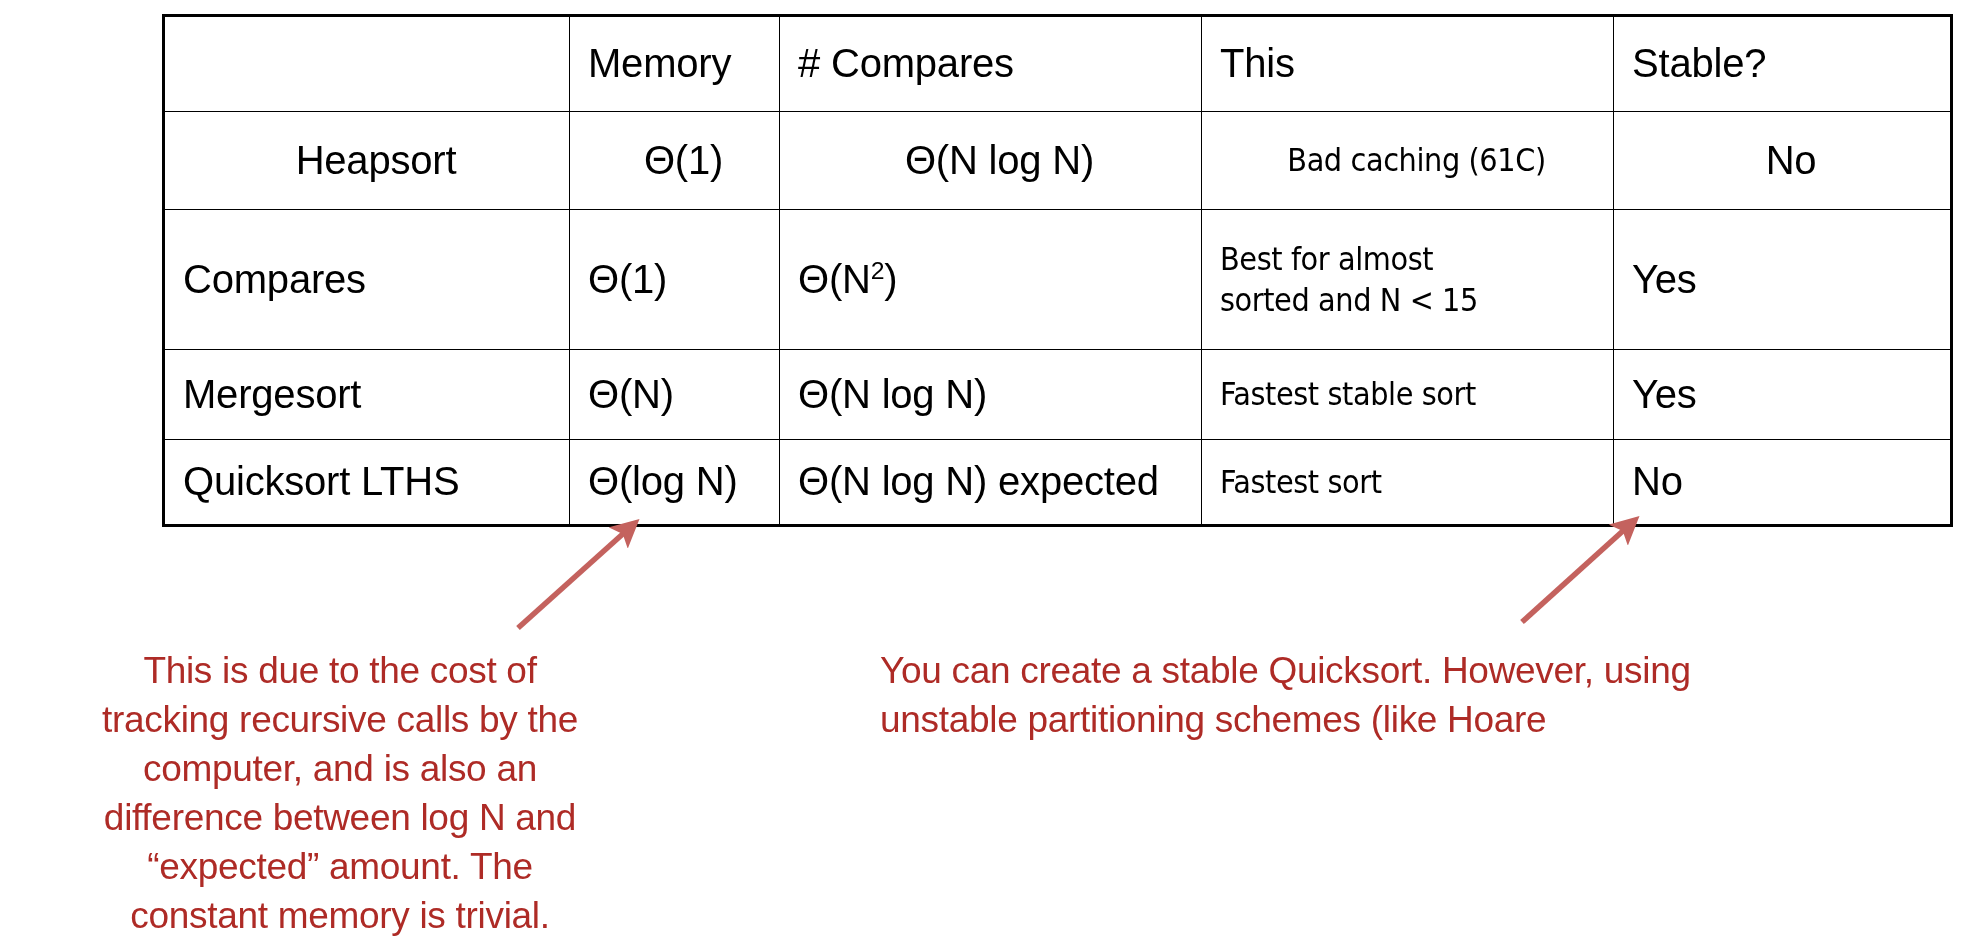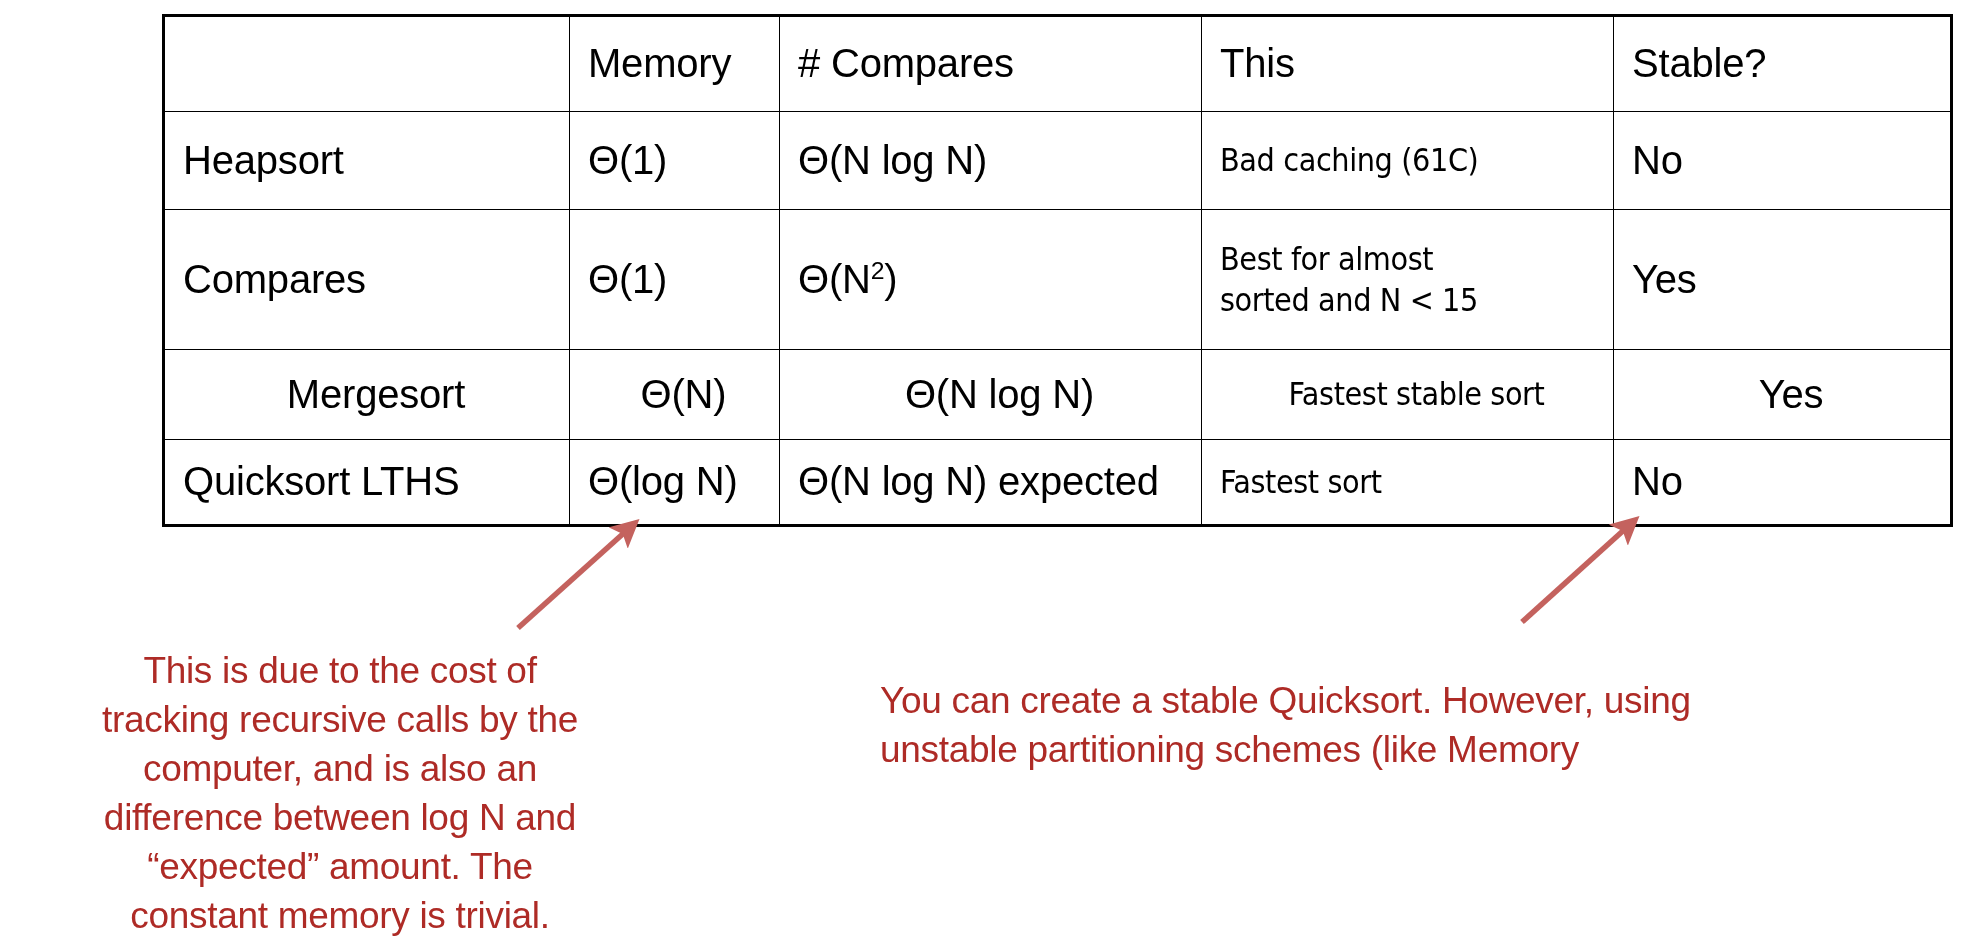--- a/index.html
+++ b/index.html
@@ -37,23 +37,23 @@
   }
 
   
   col.c1 { width: 406px; }
   col.c2 { width: 210px; }
   col.c3 { width: 422px; }
   col.c4 { width: 412px; }
   col.c5 { width: 338px; }
 
   tr.r-head td { height: 96px; }
-  tr.r-heap td { height: 98px; }
+  tr.r-heap td { height: 98px; text-align: center; }
   tr.r-ins  td { height: 140px; }
-  tr.r-merge td { height: 90px; text-align: center; }
+  tr.r-merge td { height: 90px; }
   tr.r-quick td { height: 86px; }
 
   
   .helv {
     font-family: "Liberation Sans", sans-serif;
     font-size: 40px;
     line-height: 1.18;
     letter-spacing: -0.2px;
   }
   
@@ -83,21 +83,21 @@
   #annotation-memory {
     left: 30px;
     top: 646px;
     width: 620px;
     font-size: 37px;
     line-height: 49px;
     text-align: center;
   }
   #annotation-stable {
     left: 880px;
-    top: 676px;
+    top: 646px;
     width: 1010px;
     font-size: 37px;
     line-height: 49px;
   }
   .annotation .line { display: block; white-space: nowrap; }
 
   
   .arrow-svg {
     position: absolute;
     overflow: visible;
@@ -193,14 +193,14 @@
   <span class="line">This is due to the cost of</span>
   <span class="line">tracking recursive calls by the</span>
   <span class="line">computer, and is also an</span>
   <span class="line">difference between log N and</span>
   <span class="line">“expected” amount. The</span>
   <span class="line">constant memory is trivial.</span>
 </div>
 
 <div class="annotation" id="annotation-stable">
   <span class="line">You can create a stable Quicksort. However, using</span>
-  <span class="line">unstable partitioning schemes (like Memory</span>
+  <span class="line">unstable partitioning schemes (like Hoare</span>
 </div>
 
 </body></html>

